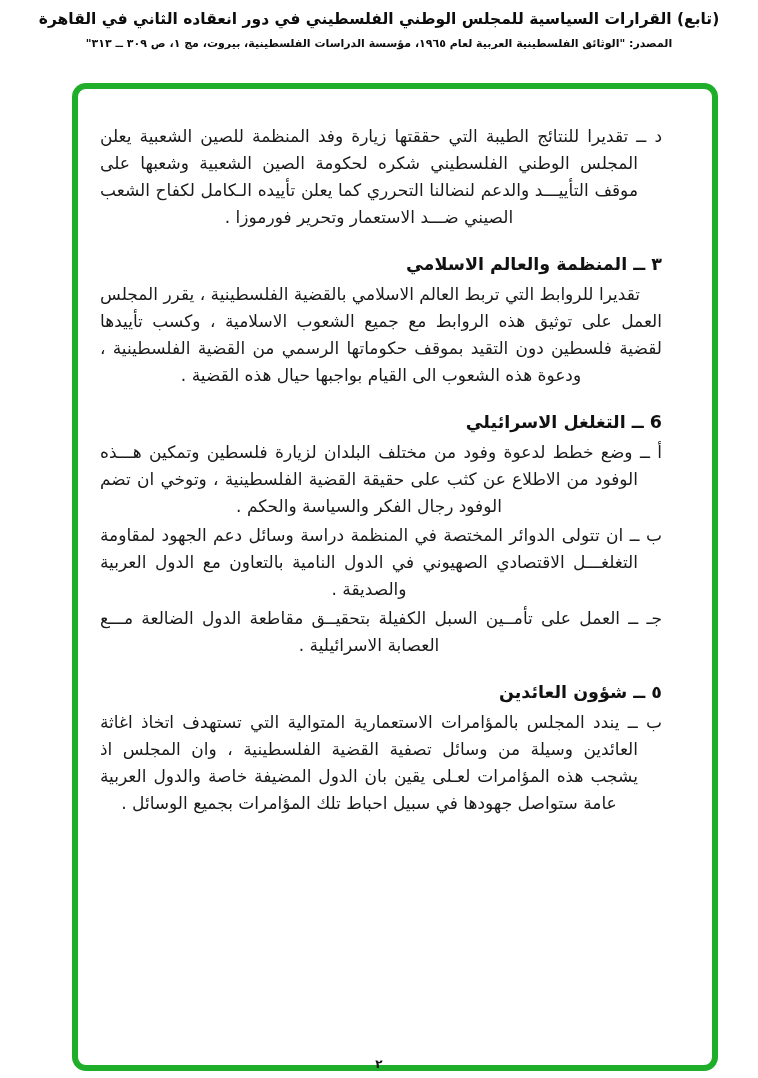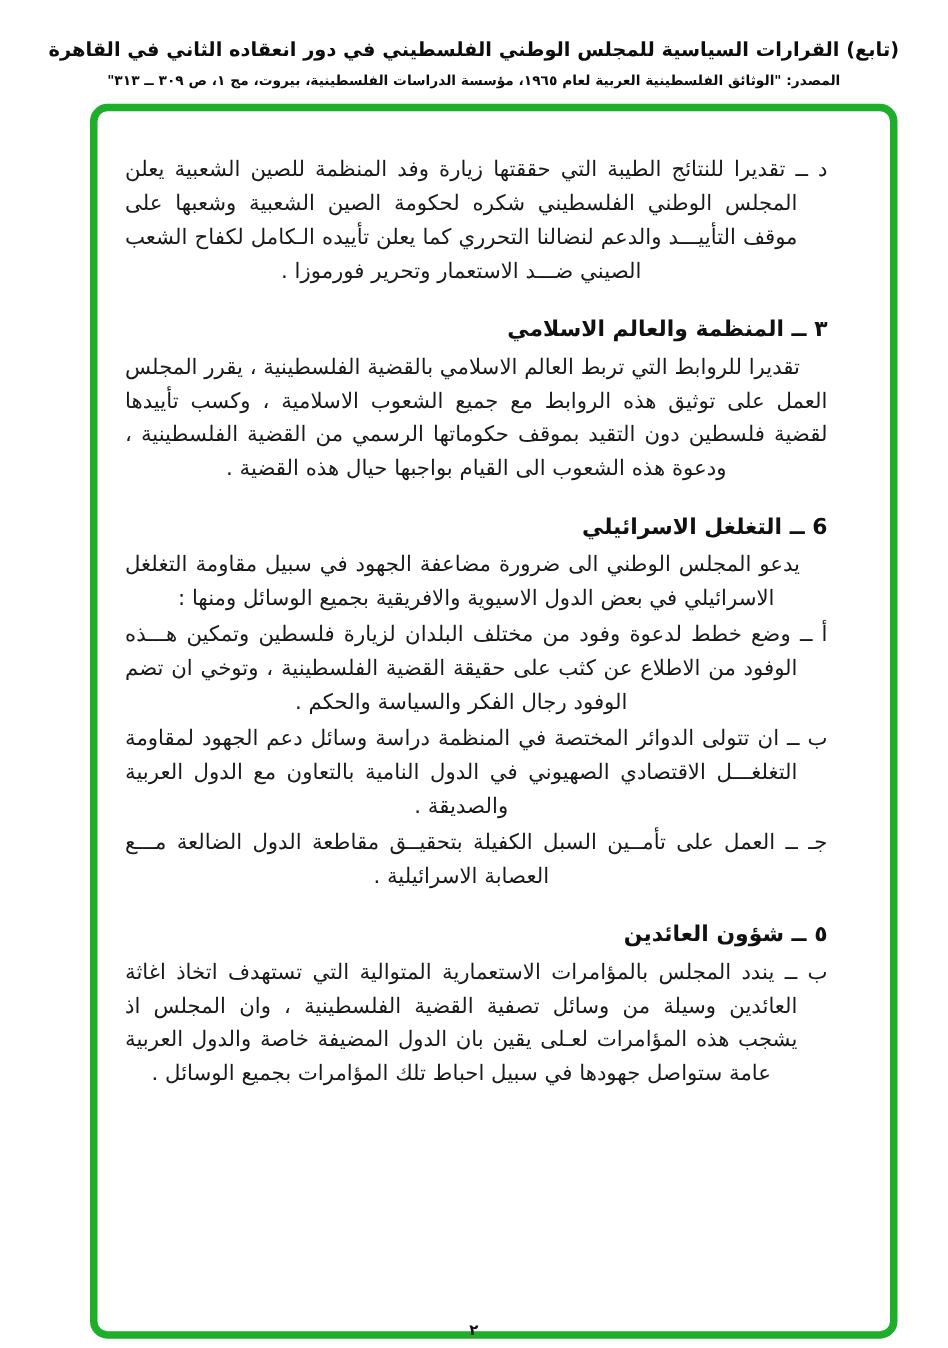--- a/index.html
+++ b/index.html
@@ -12,21 +12,21 @@
     position: relative;
     width: 758px;
     height: 1078px;
     background: #ffffff;
     overflow: hidden;
     color: #141414;
   }
   .header {
     direction: rtl;
     text-align: center;
-    padding-top: 28px;
+    padding-top: 7px;
   }
   .h-title {
     font-weight: bold;
     font-size: 15.5px;
     line-height: 24px;
     color: #0d0d0d;
   }
   .h-source {
     font-weight: bold;
     font-size: 11px;
@@ -96,21 +96,20 @@
     <div class="content" dir="rtl">
 
       <p class="hang">د ــ تقديرا للنتائج الطيبة التي حققتها زيارة وفد المنظمة للصين الشعبية يعلن المجلس الوطني الفلسطيني شكره لحكومة الصين الشعبية وشعبها على موقف التأييـــد والدعم لنضالنا التحرري كما يعلن تأييده الـكامل لكفاح الشعب الصيني ضـــد الاستعمار وتحرير فورموزا .</p>
 
       <h2>٣ ــ المنظمة والعالم الاسلامي</h2>
 
       <p class="indent">تقديرا للروابط التي تربط العالم الاسلامي بالقضية الفلسطينية ، يقرر المجلس العمل على توثيق هذه الروابط مع جميع الشعوب الاسلامية ، وكسب تأييدها لقضية فلسطين دون التقيد بموقف حكوماتها الرسمي من القضية الفلسطينية ، ودعوة هذه الشعوب الى القيام بواجبها حيال هذه القضية .</p>
 
       <h2>6 ــ التغلغل الاسرائيلي</h2>
 
-      <p class="indent">يدعو المجلس الوطني الى ضرورة مضاعفة الجهود في سبيل مقاومة التغلغل الاسرائيلي في بعض الدول الاسيوية والافريقية بجميع الوسائل ومنها :</p>
 
       <p class="hang">أ ــ وضع خطط لدعوة وفود من مختلف البلدان لزيارة فلسطين وتمكين هـــذه الوفود من الاطلاع عن كثب على حقيقة القضية الفلسطينية ، وتوخي ان تضم الوفود رجال الفكر والسياسة والحكم .</p>
 
       <p class="hang">ب ــ ان تتولى الدوائر المختصة في المنظمة دراسة وسائل دعم الجهود لمقاومة التغلغـــل الاقتصادي الصهيوني في الدول النامية بالتعاون مع الدول العربية والصديقة .</p>
 
       <p class="hang">جـ ــ العمل على تأمــين السبل الكفيلة بتحقيــق مقاطعة الدول الضالعة مـــع العصابة الاسرائيلية .</p>
 
       <h2>٥ ــ شؤون العائدين</h2>
 
 

